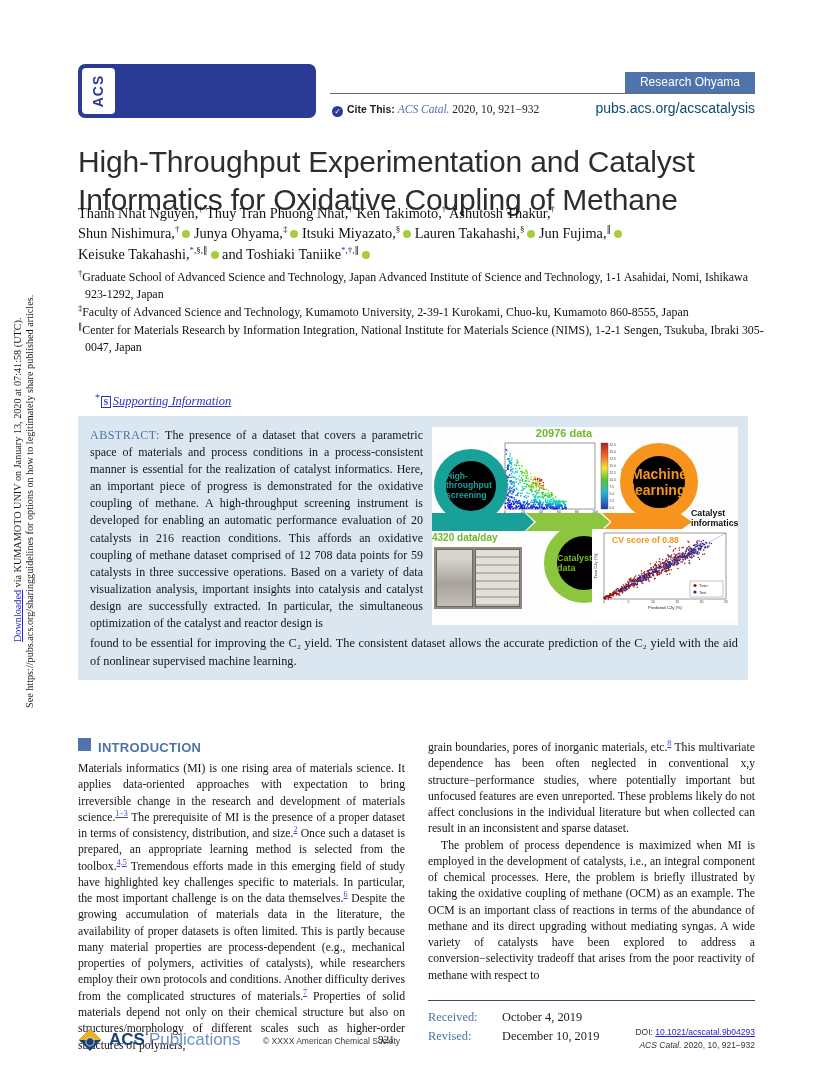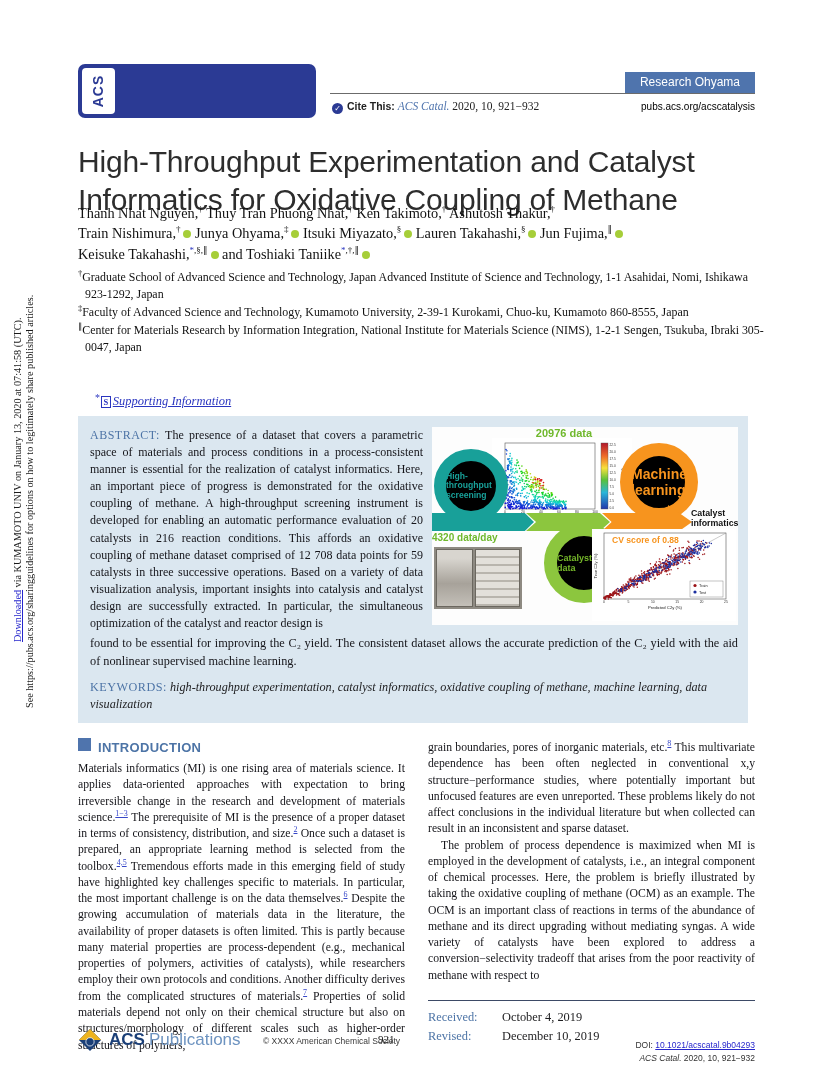--- a/index.html
+++ b/index.html
@@ -29,21 +29,21 @@
   .head-rule { position:absolute; left:252px; right:0; top:29px; border-top:1.3px solid #6b6b6b; }
   .cite-row { position:absolute; left:254px; right:0; top:36px; display:flex;
               justify-content:space-between; align-items:baseline; }
   .cite { font-size:11.5px; color:#222; }
   .cite-icon { display:inline-block; width:11px; height:11px; border-radius:50%;
                background:#2b3a94; color:#fff; font-size:8px; line-height:11px;
                text-align:center; vertical-align:-1px; margin-right:4px;
                font-family:"Liberation Sans", sans-serif; }
   .cite-label { font-weight:bold; font-family:"Liberation Sans", sans-serif; font-size:10.5px; }
   .cite-journal { font-style:italic; color:#4f74ad; }
-  .site { color:#000000; font-family:"Liberation Sans", sans-serif; font-size:10px;
+  .site { color:#0c4a6e; font-family:"Liberation Sans", sans-serif; font-size:14px;
           text-decoration:none; }
 
   
   .title { position:absolute; left:78px; top:143px; width:690px;
            font-family:"Liberation Sans", sans-serif; font-weight:normal;
            font-size:30px; line-height:1.26; color:#2d2d2d; letter-spacing:-0.2px; }
   .authors { position:absolute; left:78px; top:203px; width:690px;
              font-size:14.3px; line-height:1.42; color:#111; }
   .authors sup { font-size:9px; line-height:0; }
   sup.alink { color:#2a35c0; }
@@ -123,21 +123,21 @@
   .dlabel { color:#4d74a6; display:inline-block; width:74px; }
 
   
   .footer { position:absolute; left:78px; top:1022px; width:677px; height:46px; }
   .pub-logo { position:absolute; left:0; top:6px; display:flex; align-items:center; gap:7px; }
   .pub-acs { font-family:"Liberation Sans", sans-serif; font-weight:bold; font-size:17px; color:#1b3f77; }
   .pub-word { font-family:"Liberation Sans", sans-serif; font-size:17px; color:#6d93c0; margin-left:-3px; }
   .copyright { position:absolute; left:185px; top:14px; font-family:"Liberation Sans", sans-serif;
                font-size:8.5px; color:#3a3a3a; }
   .pageno { position:absolute; left:300px; top:11px; font-size:11px; color:#222; }
-  .doi-block { position:absolute; right:0; top:17px; text-align:right;
+  .doi-block { position:absolute; right:0; top:4px; text-align:right;
                font-family:"Liberation Sans", sans-serif; font-size:8.5px; color:#333; line-height:1.55; }
   .doi-link { color:#2626cc; text-decoration:underline; }
   .cit-j { font-style:italic; }
 </style>
 </head>
 <body>
 
 <div class="vert vert-1"><span class="blue-link">Downloaded</span><span> via KUMAMOTO UNIV on January 13, 2020 at 07:41:58 (UTC).</span></div>
 <div class="vert vert-2">See https://pubs.acs.org/sharingguidelines for options on how to legitimately share published articles.</div>
 
@@ -151,21 +151,21 @@
   <div class="head-rule"></div>
   <div class="cite-row">
     <div class="cite"><span class="cite-icon">✓</span><span class="cite-label">Cite This:</span> <span class="cite-journal">ACS Catal.</span><span> 2020, 10, 921−932</span></div>
     <a class="site" href="#">pubs.acs.org/acscatalysis</a>
   </div>
 </div>
 
 <h1 class="title">High-Throughput Experimentation and Catalyst Informatics for Oxidative Coupling of Methane</h1>
 <div class="authors" id="authors">
     <div><span>Thanh Nhat Nguyen,</span><sup>†</sup><span> Thuy Tran Phuong Nhat,</span><sup>†</sup><span> Ken Takimoto,</span><sup>†</sup><span> Ashutosh Thakur,</span><sup>†</sup></div>
-    <div><span>Train Nishimura,</span><sup>†</sup><span class="orcid"></span><span> Junya Ohyama,</span><sup>‡</sup><span class="orcid"></span><span> Itsuki Miyazato,</span><sup>§</sup><span class="orcid"></span><span> Lauren Takahashi,</span><sup>§</sup><span class="orcid"></span><span> Jun Fujima,</span><sup>∥</sup><span class="orcid"></span></div>
+    <div><span>Shun Nishimura,</span><sup>†</sup><span class="orcid"></span><span> Junya Ohyama,</span><sup>‡</sup><span class="orcid"></span><span> Itsuki Miyazato,</span><sup>§</sup><span class="orcid"></span><span> Lauren Takahashi,</span><sup>§</sup><span class="orcid"></span><span> Jun Fujima,</span><sup>∥</sup><span class="orcid"></span></div>
     <div><span>Keisuke Takahashi,</span><sup class="alink">*</sup><sup>,§,∥</sup><span class="orcid"></span><span> and Toshiaki Taniike</span><sup class="alink">*</sup><sup>,†,∥</sup><span class="orcid"></span></div>
   </div>
 <div class="affils" id="affils">
     <div class="affil"><sup>†</sup>Graduate School of Advanced Science and Technology, Japan Advanced Institute of Science and Technology, 1-1 Asahidai, Nomi, Ishikawa 923-1292, Japan</div>
     <div class="affil"><sup>‡</sup>Faculty of Advanced Science and Technology, Kumamoto University, 2-39-1 Kurokami, Chuo-ku, Kumamoto 860-8555, Japan</div>
     <div class="affil"><sup>∥</sup>Center for Materials Research by Information Integration, National Institute for Materials Science (NIMS), 1-2-1 Sengen, Tsukuba, Ibraki 305-0047, Japan</div>
   </div>
 <div class="supp"><span class="supp-star">*</span><span class="supp-s">S</span><span class="supp-text">Supporting Information</span></div>
 
 <section class="abstract-box">
@@ -1656,21 +1656,20 @@
             <text x="85.2" y="74">15</text>
             <text x="109.6" y="74">20</text>
             <text x="134.0" y="74">25</text>
           </g>
         <text x="73" y="80" text-anchor="middle" font-size="4.2" fill="#222" font-family="Liberation Sans, sans-serif">Predicted C2y (%)</text>
         <text x="5" y="37" transform="rotate(-90 5 37)" text-anchor="middle" font-size="4.2" fill="#222" font-family="Liberation Sans, sans-serif">True C2y (%)</text>
       </svg>
     </div>
   </div>
   <div class="abs-wide">found to be essential for improving the C₂ yield. The consistent dataset allows the accurate prediction of the C₂ yield with the aid of nonlinear supervised machine learning.</div>
-  <div class="keywords"><span class="kw-label">KEYWORDS:</span> <span class="kw-text">high-throughput experimentation, catalyst informatics, oxidative coupling of methane, machine learning, data visualization</span></div>
 </section>
 
 <section class="body-cols">
   <div class="col">
     <h2 class="sect">
         <span class="sq"></span>
         <span>INTRODUCTION</span>
       </h2>
     <p class="para" id="p-left">Materials informatics (MI) is one rising area of materials science. It applies data-oriented approaches with expectation to bring irreversible change in the research and development of materials science.<sup class="ref">1−3</sup> The prerequisite of MI is the presence of a proper dataset in terms of consistency, distribution, and size.<sup class="ref">2</sup> Once such a dataset is prepared, an appropriate learning method is selected from the toolbox.<sup class="ref">4,5</sup> Tremendous efforts made in this emerging field of study have highlighted key challenges specific to materials. In particular, the most important challenge is on the data themselves.<sup class="ref">6</sup> Despite the growing accumulation of materials data in the literature, the availability of proper datasets is often limited. This is partly because many material properties are process-dependent (e.g., mechanical properties of polymers, activities of catalysts), while researchers employ their own protocols and conditions. Another difficulty derives from the complicated structures of materials.<sup class="ref">7</sup> Properties of solid materials depend not only on their chemical structure but also on structures/morphology of different scales such as higher-order structures of polymers,</p>
   </div>

